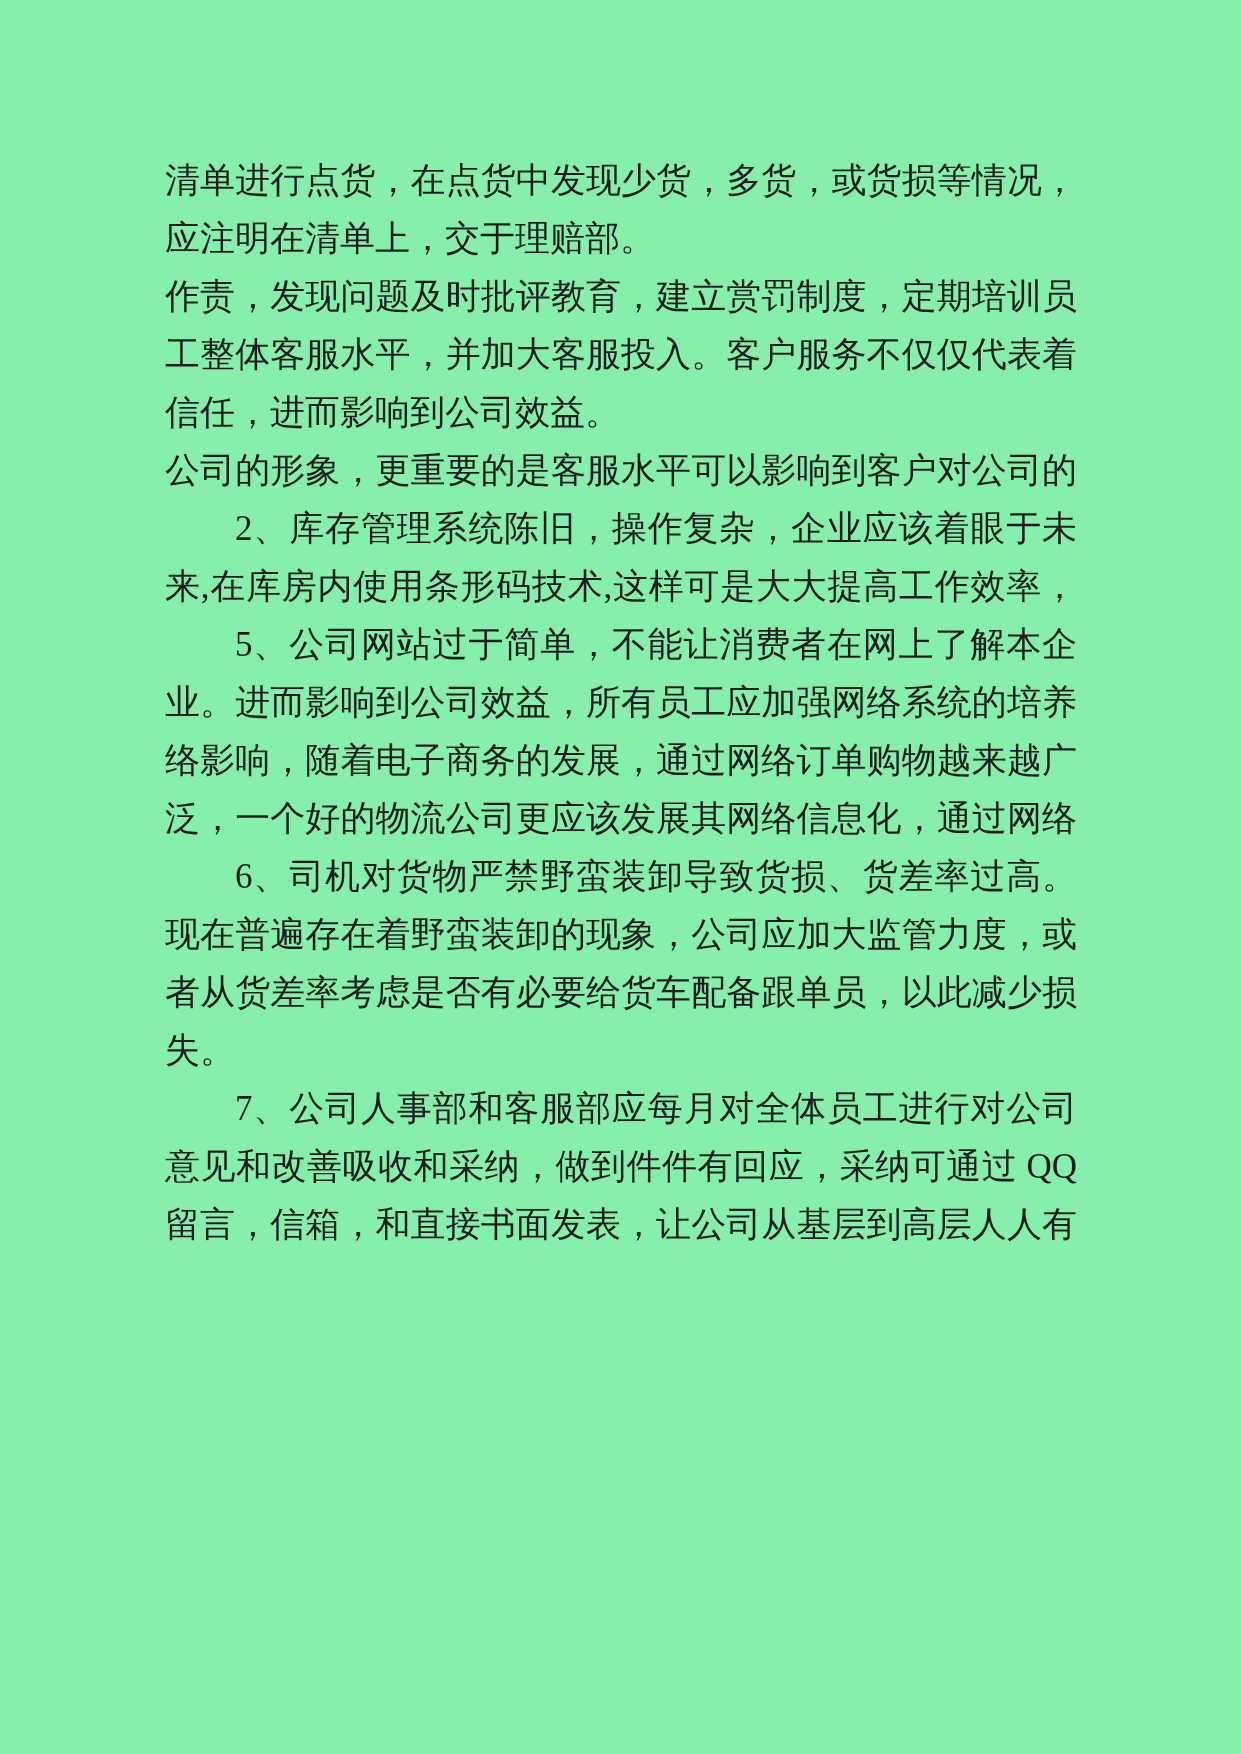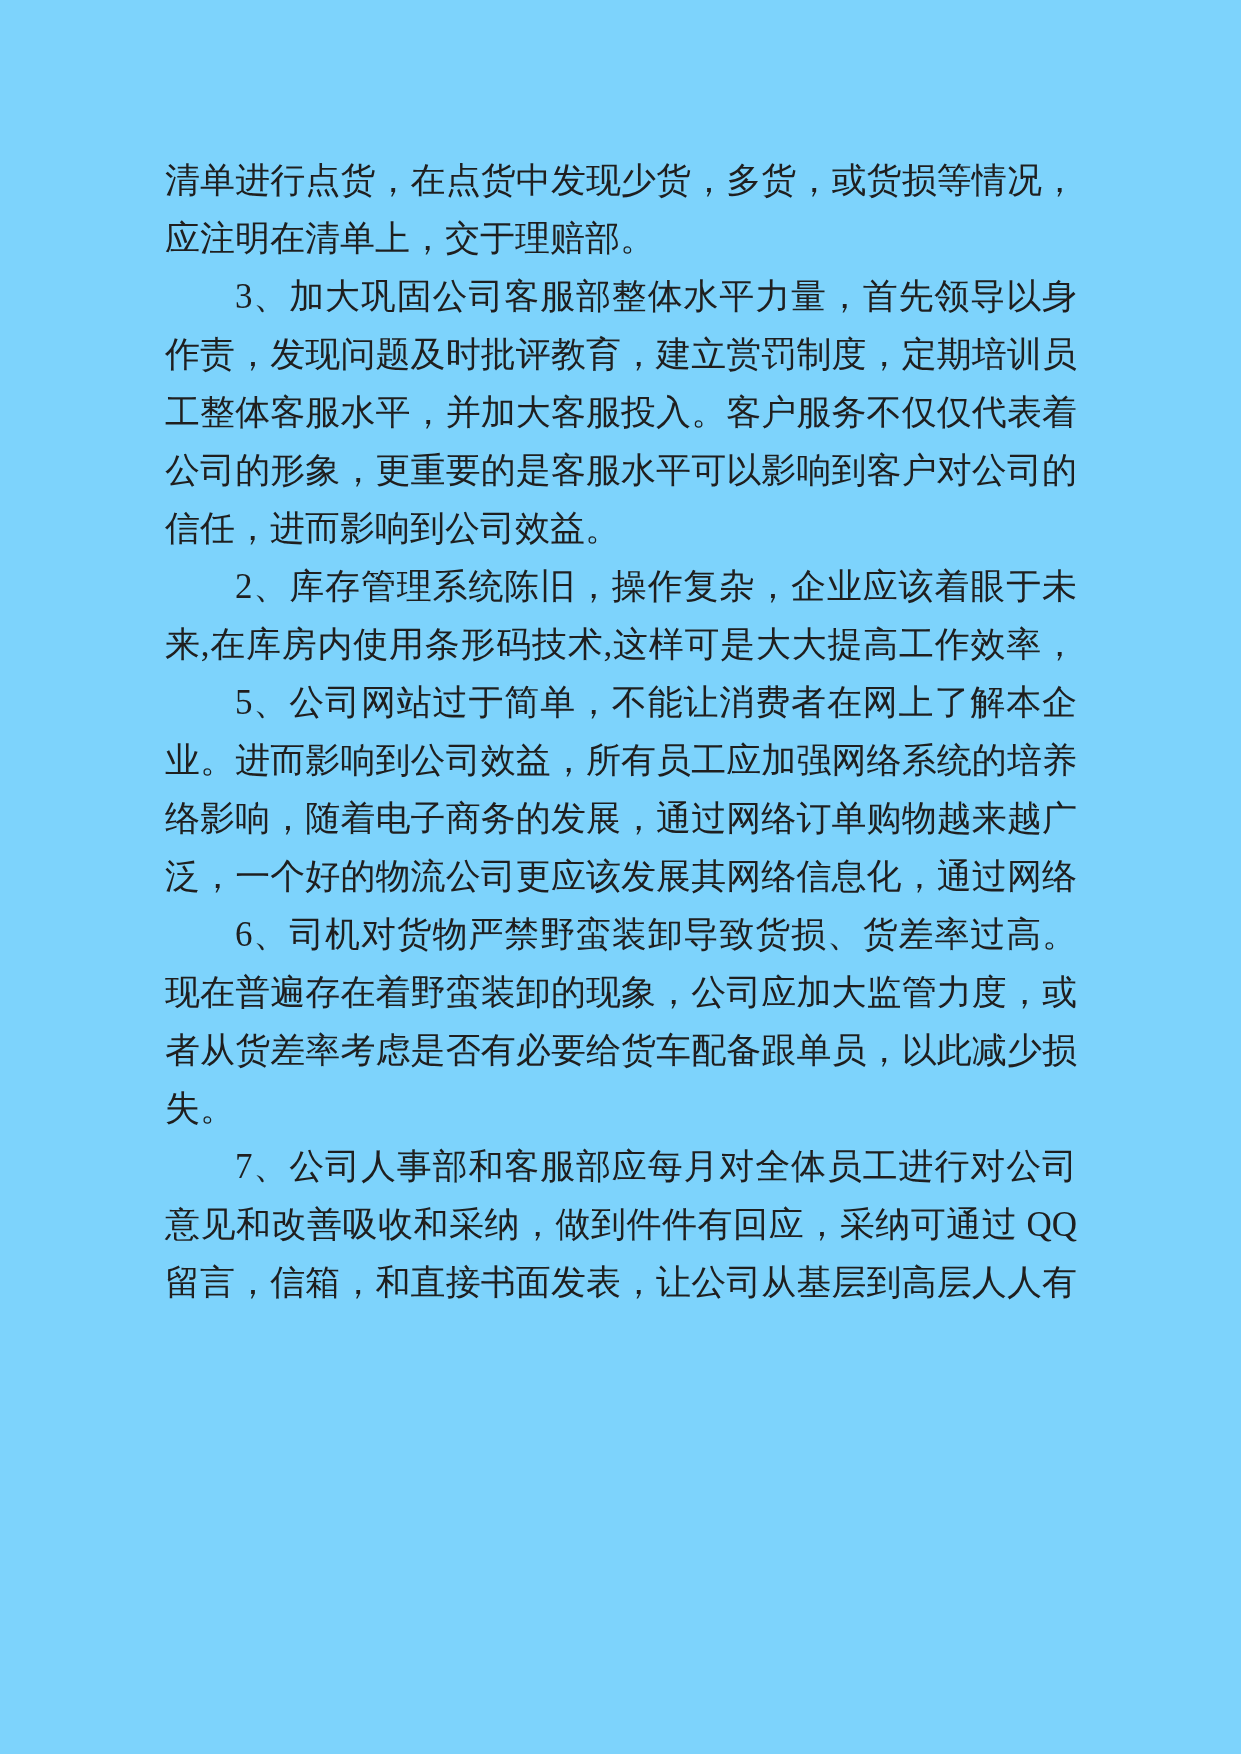--- a/index.html
+++ b/index.html
@@ -4,21 +4,21 @@
 <style>
   html, body {
     margin: 0;
     padding: 0;
     background: #ffffff;
   }
   .page {
     position: relative;
     width: 1241px;
     height: 1754px;
-    background: #7dd3fc;
+    background: #86efac;
     overflow: hidden;
   }
   .doc {
     position: absolute;
     left: 165px;
     top: 152px;
     width: 912px;
     font-family: "Liberation Serif", "DejaVu Serif", serif;
     font-size: 35px;
     line-height: 58px;
@@ -41,25 +41,24 @@
     text-indent: 2em;
   }
 </style>
 </head>
 <body>
 
 <div class="page">
   <div class="doc" id="doc-body">
       <div class="line">清单进行点货，在点货中发现少货，多货，或货损等情况，</div>
       <div class="line para-end">应注明在清单上，交于理赔部。</div>
-      <div class="line indent">3、加大巩固公司客服部整体水平力量，首先领导以身</div>
       <div class="line">作责，发现问题及时批评教育，建立赏罚制度，定期培训员</div>
       <div class="line">工整体客服水平，并加大客服投入。客户服务不仅仅代表着</div>
+      <div class="line para-end">信任，进而影响到公司效益。</div>
       <div class="line">公司的形象，更重要的是客服水平可以影响到客户对公司的</div>
-      <div class="line para-end">信任，进而影响到公司效益。</div>
       <div class="line indent">2、库存管理系统陈旧，操作复杂，企业应该着眼于未</div>
       <div class="line">来,在库房内使用条形码技术,这样可是大大提高工作效率，</div>
       <div class="line indent">5、公司网站过于简单，不能让消费者在网上了解本企</div>
       <div class="line">业。进而影响到公司效益，所有员工应加强网络系统的培养</div>
       <div class="line">络影响，随着电子商务的发展，通过网络订单购物越来越广</div>
       <div class="line">泛，一个好的物流公司更应该发展其网络信息化，通过网络</div>
       <div class="line indent">6、司机对货物严禁野蛮装卸导致货损、货差率过高。</div>
       <div class="line">现在普遍存在着野蛮装卸的现象，公司应加大监管力度，或</div>
       <div class="line">者从货差率考虑是否有必要给货车配备跟单员，以此减少损</div>
       <div class="line para-end">失。</div>

